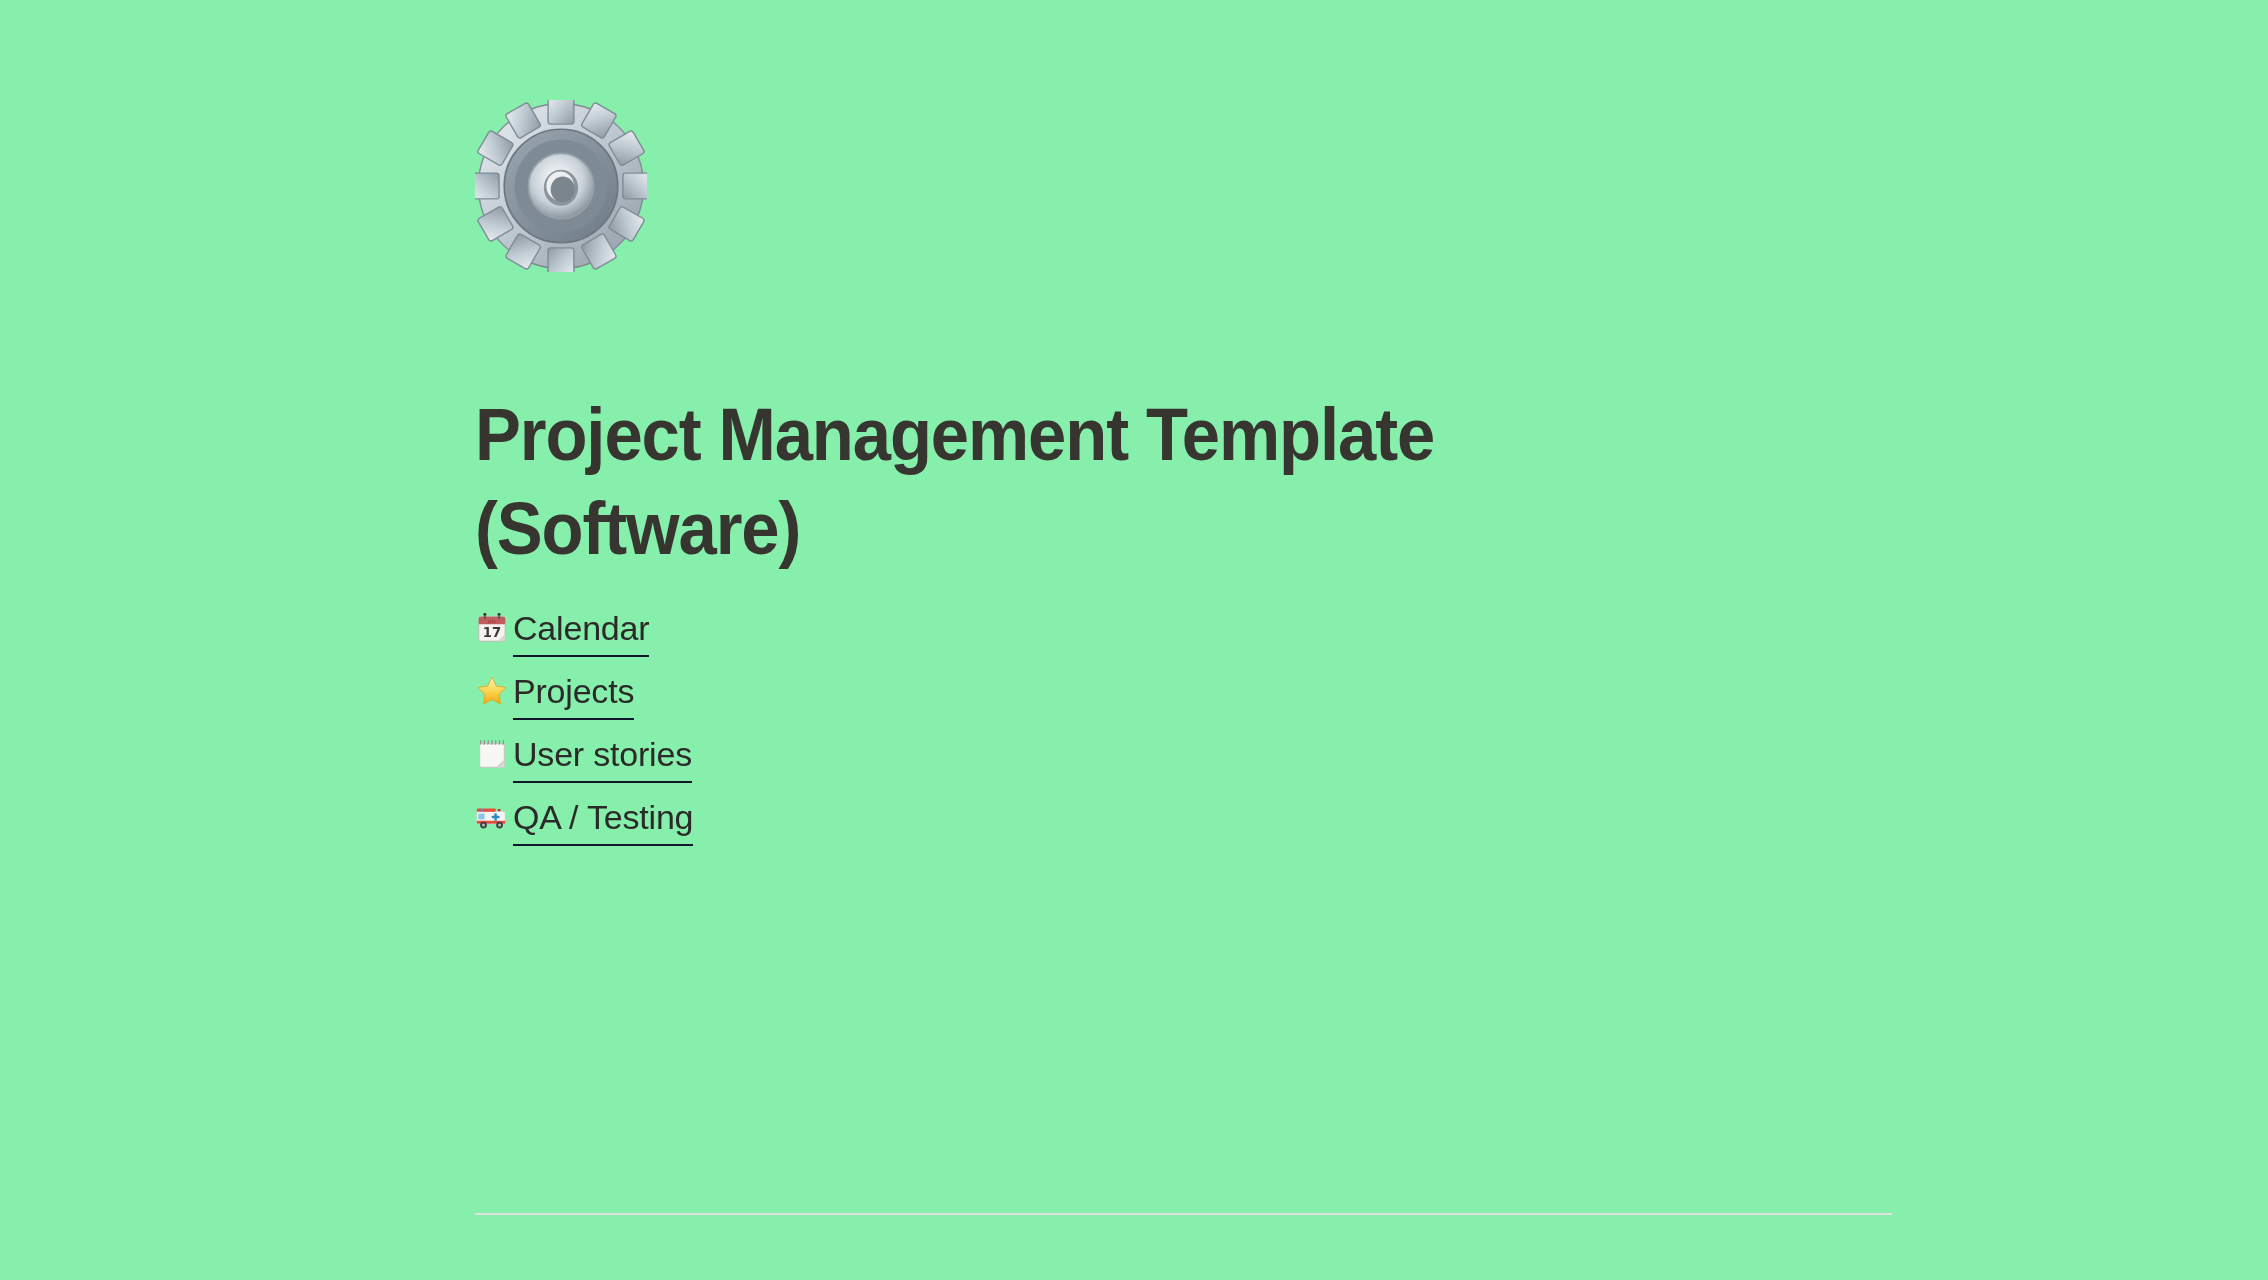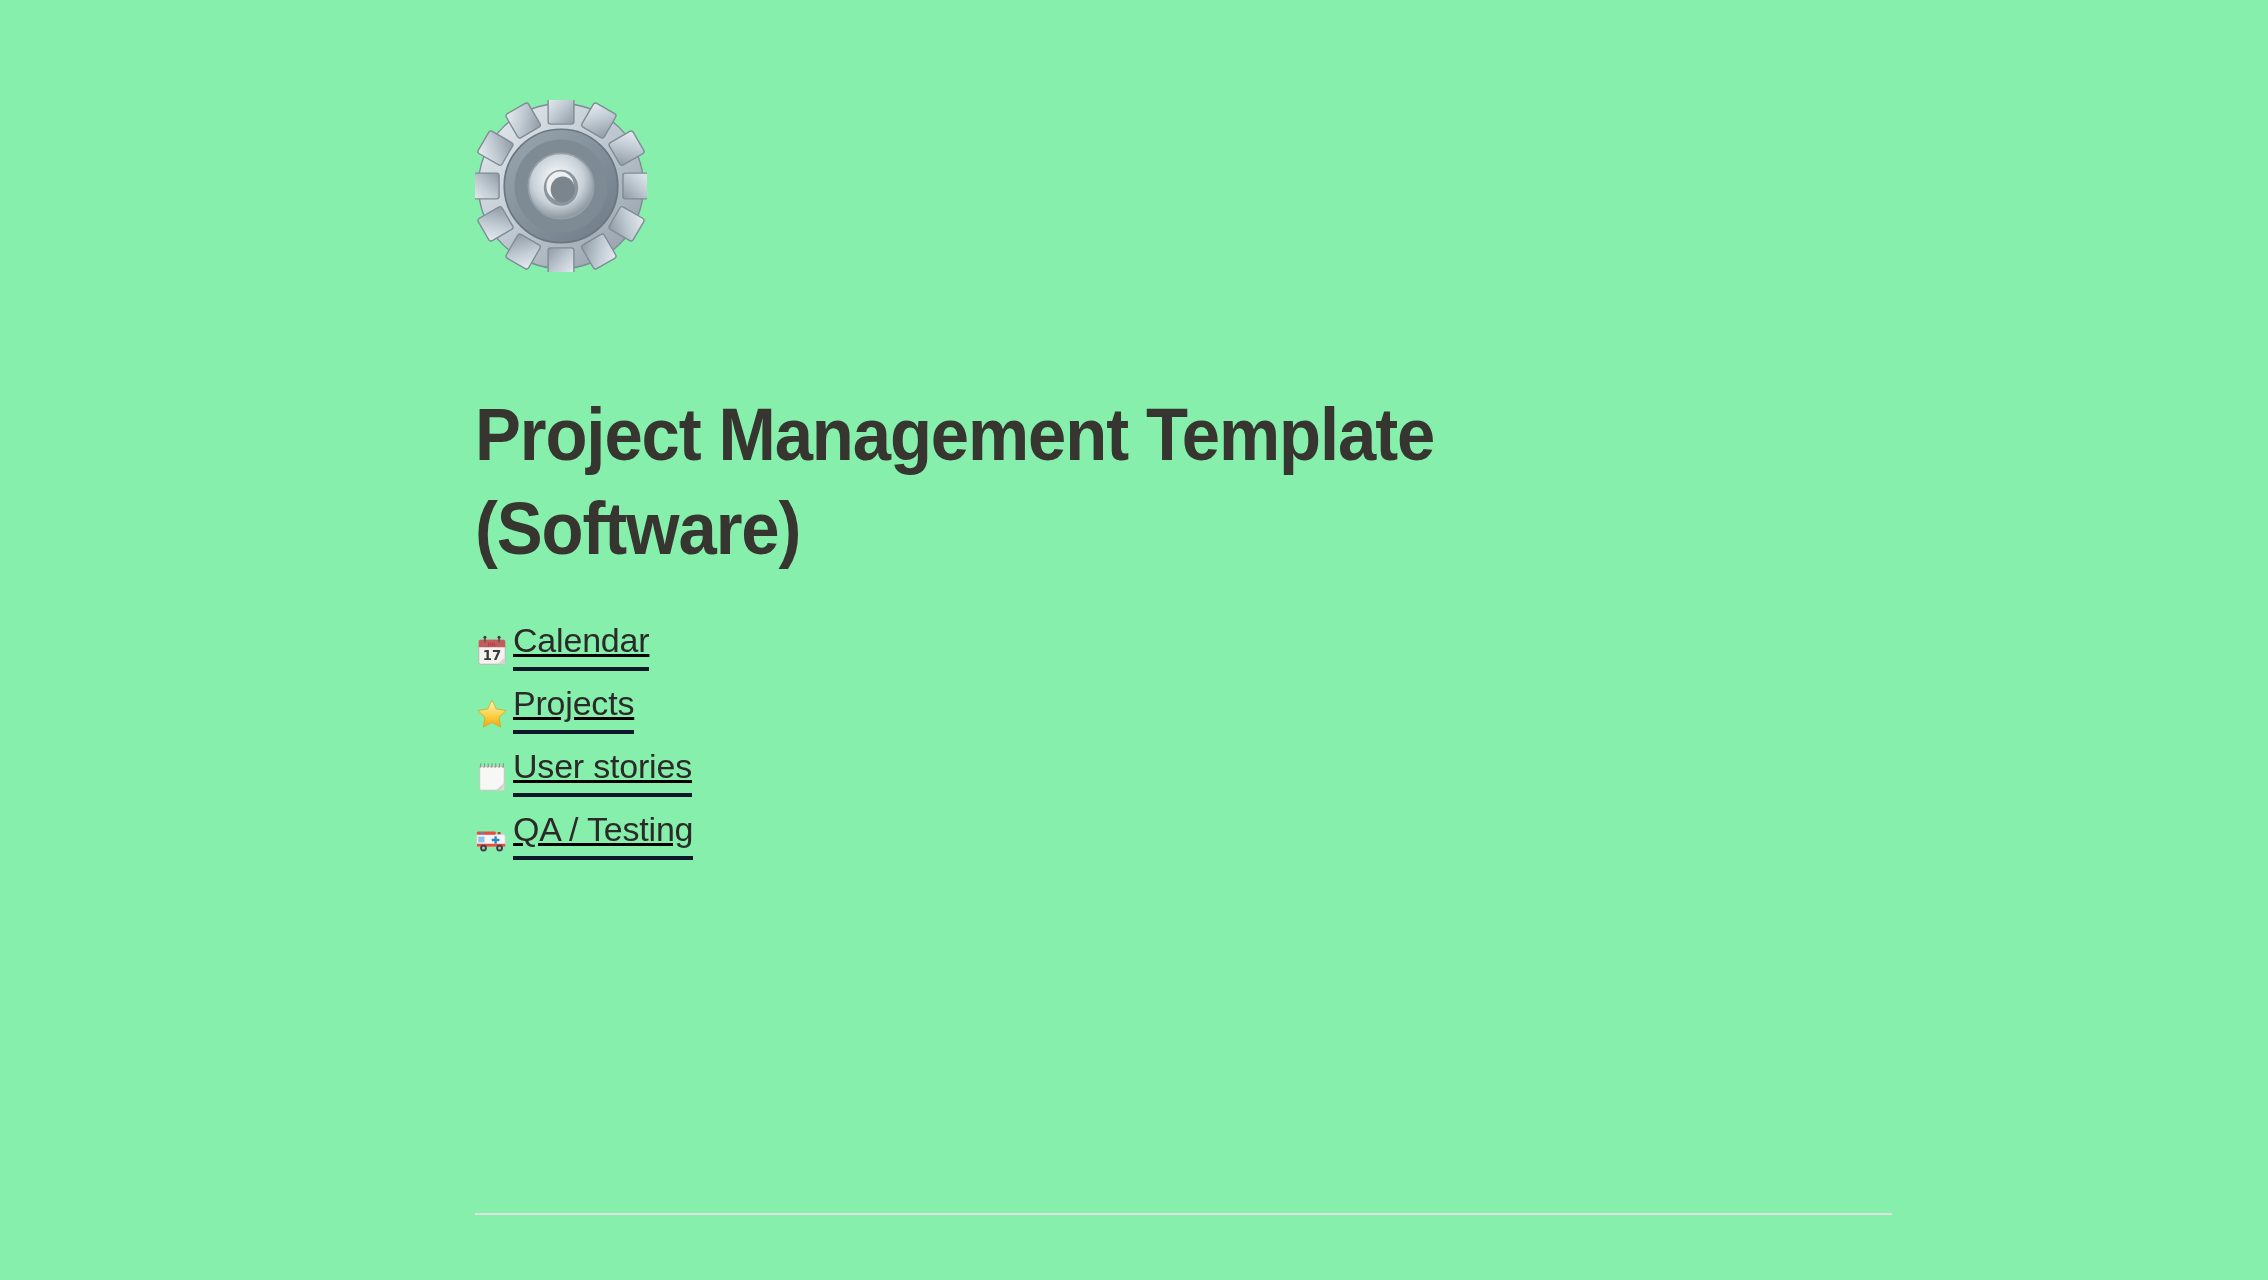--- a/index.html
+++ b/index.html
@@ -66,43 +66,42 @@
   .link-list {
     position: absolute;
     left: 0px;
     top: 608px;
     width: 1000px;
   }
   .link-row {
     position: relative;
     height: 63px;
     display: flex;
-    align-items: flex-end;
+    align-items: flex-start;
     cursor: pointer;
-    text-decoration: underline;
   }
   .link-emoji {
     width: 38px;
     min-width: 38px;
     height: 40px;
     font-size: 31px;
     line-height: 40px;
     text-align: left;
     font-family: "DejaVu Sans", sans-serif;
     user-select: none;
     display: flex;
     align-items: center;
   }
   .link-emoji svg { display: block; }
   .link-text {
     font-family: "Liberation Sans", sans-serif;
     font-size: 34px;
     line-height: 40px;
     color: #2b2a28;
-    border-bottom: 4px solid #0f172a;
+    border-bottom: 2px solid #0f172a;
     padding-bottom: 7px;
     letter-spacing: -0.2px;
     white-space: nowrap;
   }
 
   
   .divider {
     position: absolute;
     left: 0px;
     top: 1213px;

